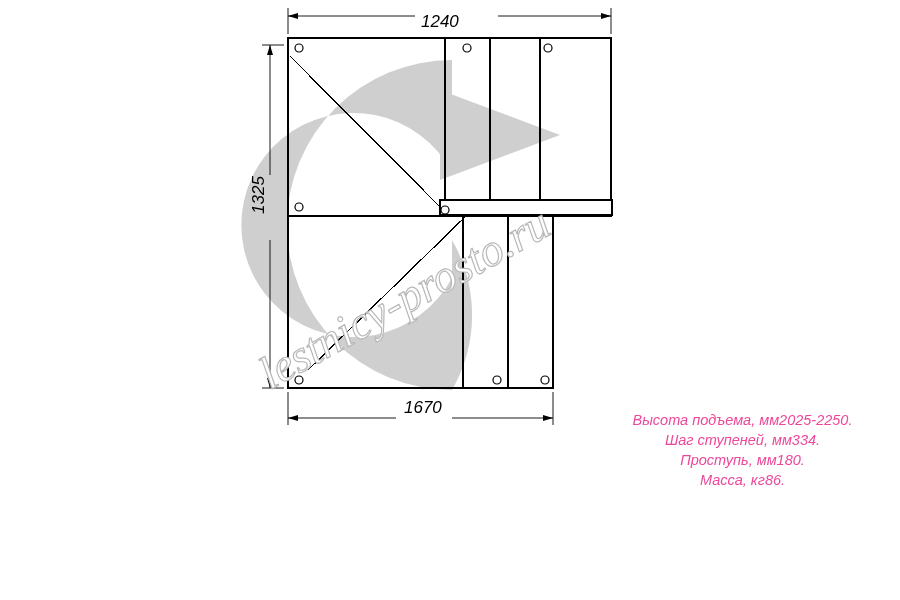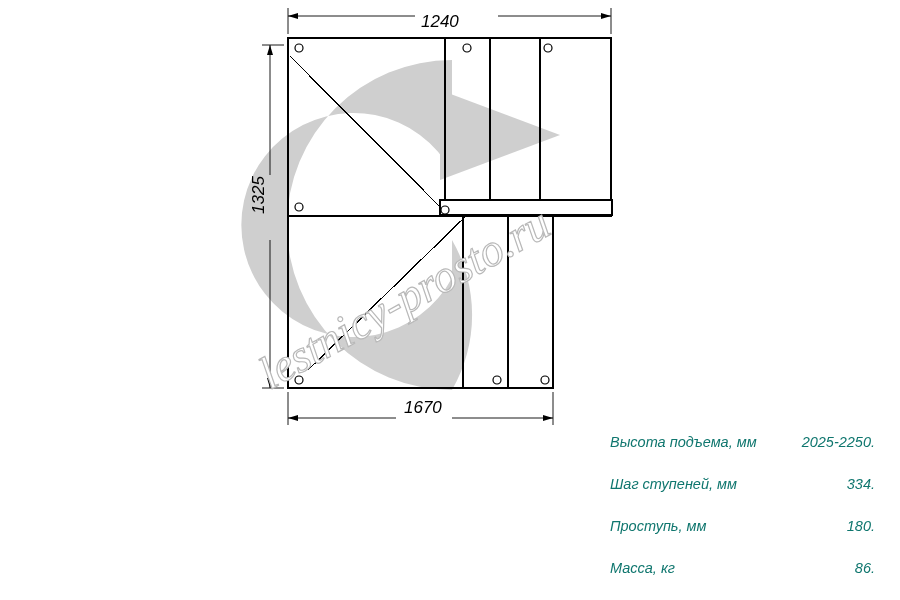--- a/index.html
+++ b/index.html
@@ -45,34 +45,33 @@
     transform-origin: center center;
   }
   #spec-table {
     position: absolute;
     left: 610px;
     top: 410px;
     width: 265px;
   }
   .spec-row {
     display: flex;
-    justify-content: space-between;
+    justify-content: center;
     align-items: baseline;
     font-size: 14.5px;
     font-style: italic;
-    color: #0f766e;
+    color: #ec4899;
     line-height: 20px;
     white-space: nowrap;
   }
   .spec-label {
     text-align: left;
   }
   .spec-value {
     text-align: right;
-    margin-top: 22px;
   }
 </style>
 </head>
 <body>
 
 <div id="page">
 
   <svg id="drawing" viewBox="0 0 900 600" xmlns="http://www.w3.org/2000/svg">
 
     <g opacity="1">

